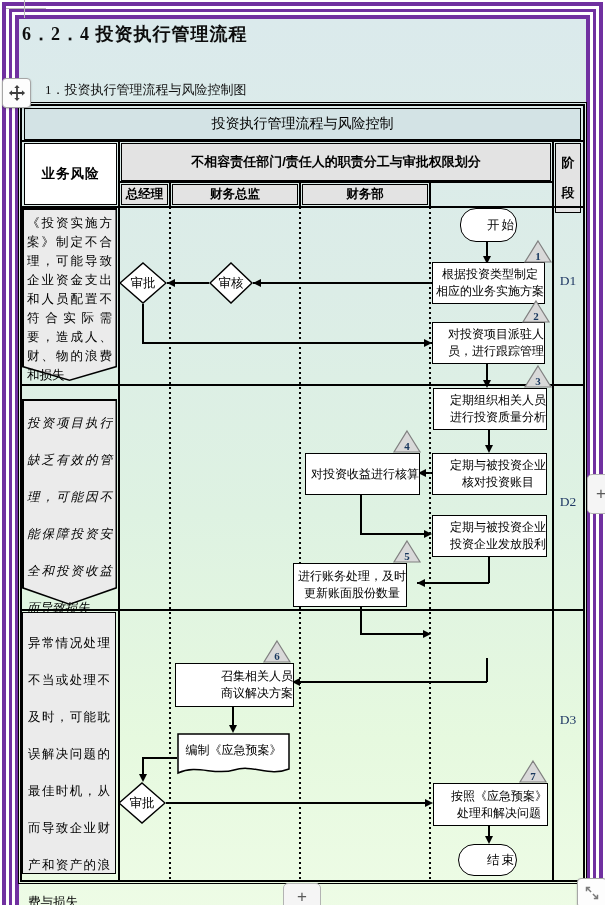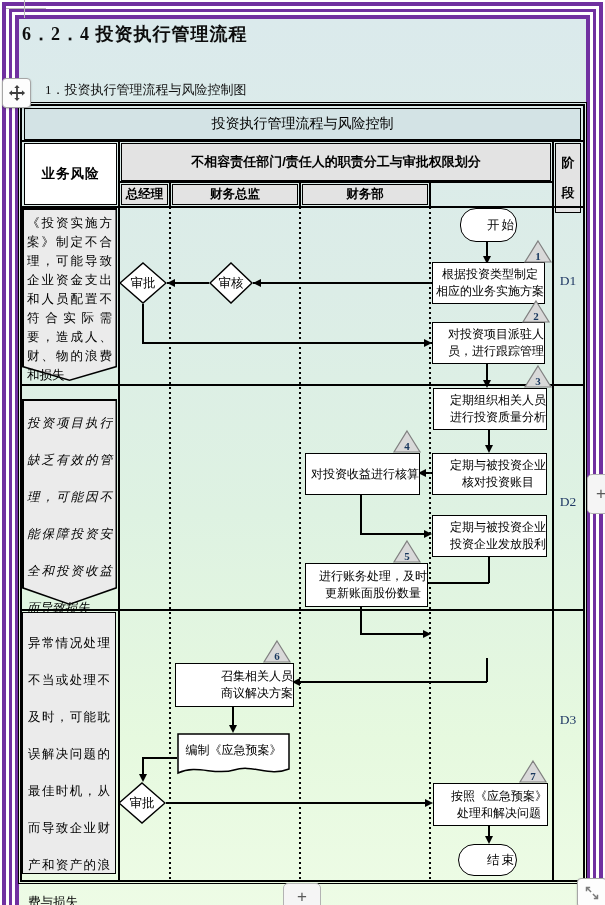--- a/index.html
+++ b/index.html
@@ -192,21 +192,21 @@
     <span class="node-label">定期与被投资企业
 核对投资账目</span>
   </div>
   <div class="fnode" style="left:283px;top:347px;width:113px;height:40px;">
     <span class="node-label">对投资收益进行核算</span>
   </div>
   <div class="fnode" style="left:410px;top:409px;width:113px;height:40px;">
     <span class="node-label">定期与被投资企业
 投资企业发放股利</span>
   </div>
-  <div class="fnode" style="left:283px;top:457px;width:112px;height:42px;padding-left:9px;">
+  <div class="fnode" style="left:271px;top:457px;width:112px;height:42px;">
     <span class="node-label">进行账务处理，及时
 更新账面股份数量</span>
   </div>
   <div class="fnode" style="left:153px;top:557px;width:117px;height:42px;">
     <span class="node-label">召集相关人员
 商议解决方案</span>
   </div>
 
   <div class="docshape" style="left:155px;top:627px;width:113px;height:47px;">
     <svg width="113" height="47" viewBox="0 0 113 47">

